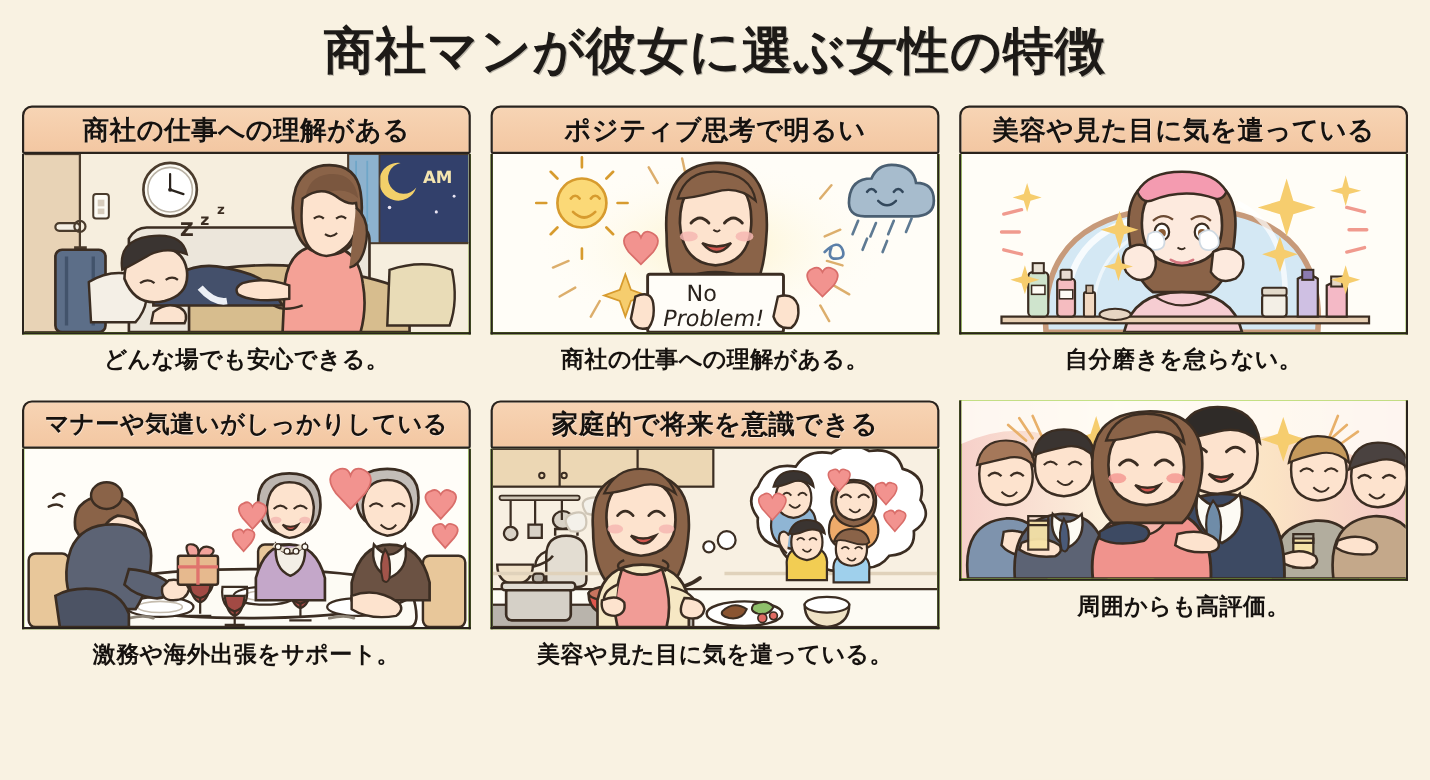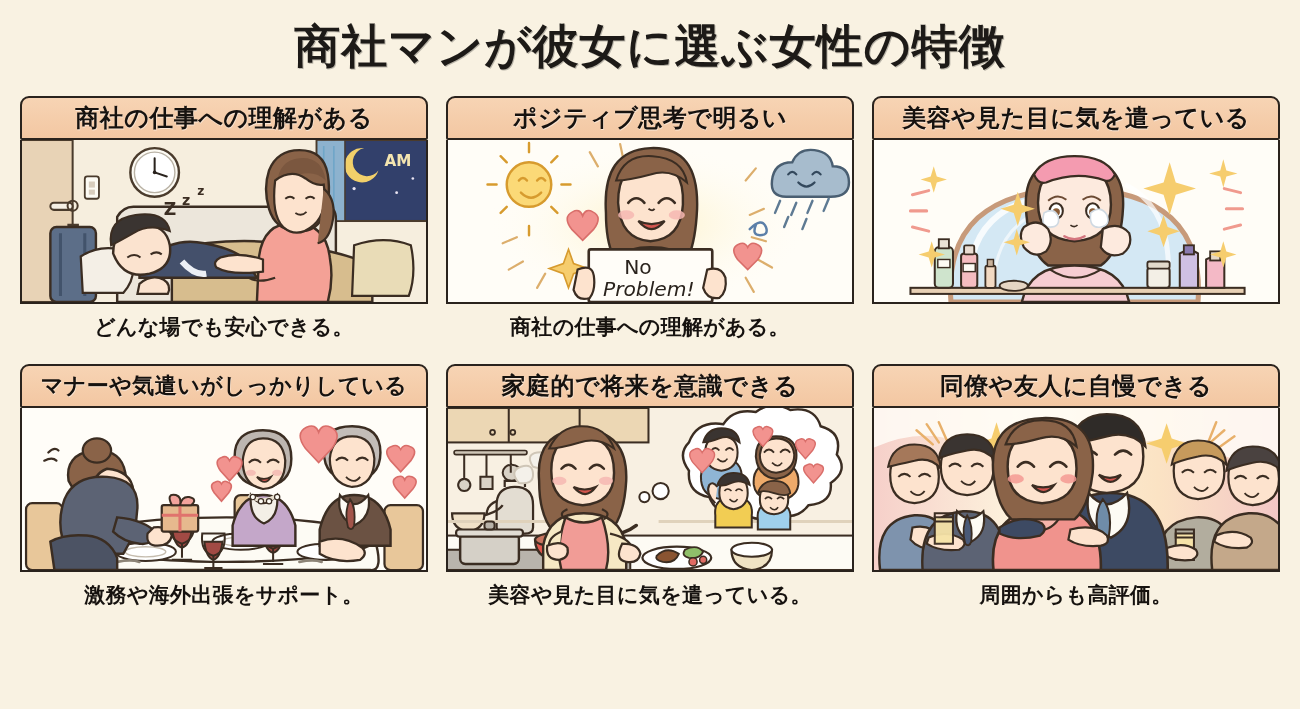--- a/index.html
+++ b/index.html
@@ -277,20 +277,21 @@
               <path d="M58 36 l3 -10 l3 10 l10 3 l-10 3 l-3 10 l-3 -10 l-10 -3z"></path>
               <path d="M56 110 l3 -10 l3 10 l10 3 l-10 3 l-3 10 l-3 -10 l-10 -3z"></path>
               <path d="M344 30 l3 -11 l3 11 l11 3 l-11 3 l-3 11 l-3 -11 l-11 -3z"></path>
               <path d="M344 110 l3 -10 l3 10 l10 3 l-10 3 l-3 10 l-3 -10 l-10 -3z"></path>
             </g>
             <g stroke="#f09a8e" stroke-width="3" stroke-linecap="round">
               <path d="M40 54 l16 -4 M38 70 l16 0 M40 86 l16 4 M364 52 l-16 -4 M366 68 l-16 0 M364 84 l-16 4"></path>
             </g>
           </svg>
         </div>
+        <div class="card-cap">自分磨きを怠らない。</div>
       </div>
     </div>
 
     <div class="row row2">
 
       <div class="card">
         <div class="card-head tight">
           <span>マナーや気遣いがしっかりしている</span>
         </div>
         <div class="card-art">
@@ -499,23 +500,20 @@
             <circle cx="254" cy="150" r="3.5" fill="#e06b63" stroke="#3b2d22" stroke-width="1.5"></circle>
 
             <path d="M282 140 q0 18 20 20 q20 -2 20 -20z" fill="#f0e3c5" stroke="#3b2d22" stroke-width="2.2"></path>
             <ellipse cx="302" cy="140" rx="20" ry="7" fill="#fff" stroke="#3b2d22" stroke-width="2"></ellipse>
           </svg>
         </div>
         <div class="card-cap">美容や見た目に気を遣っている。</div>
       </div>
 
       <div class="card">
-        <div class="card-head">
-          <span>同僚や友人に自慢できる</span>
-        </div>
         <div class="card-art">
           <svg viewBox="0 0 403 160" preserveAspectRatio="xMidYMid slice">
             <defs>
               <linearGradient id="bg6" x1="0" y1="0" x2="1" y2="0">
                 <stop offset="0%" stop-color="#f6cfc9"></stop>
                   <stop offset="35%" stop-color="#fdf3dd"></stop>
                 <stop offset="70%" stop-color="#fbe3c4"></stop>
                   <stop offset="100%" stop-color="#f3c7c6"></stop>
               </linearGradient>
             </defs>

